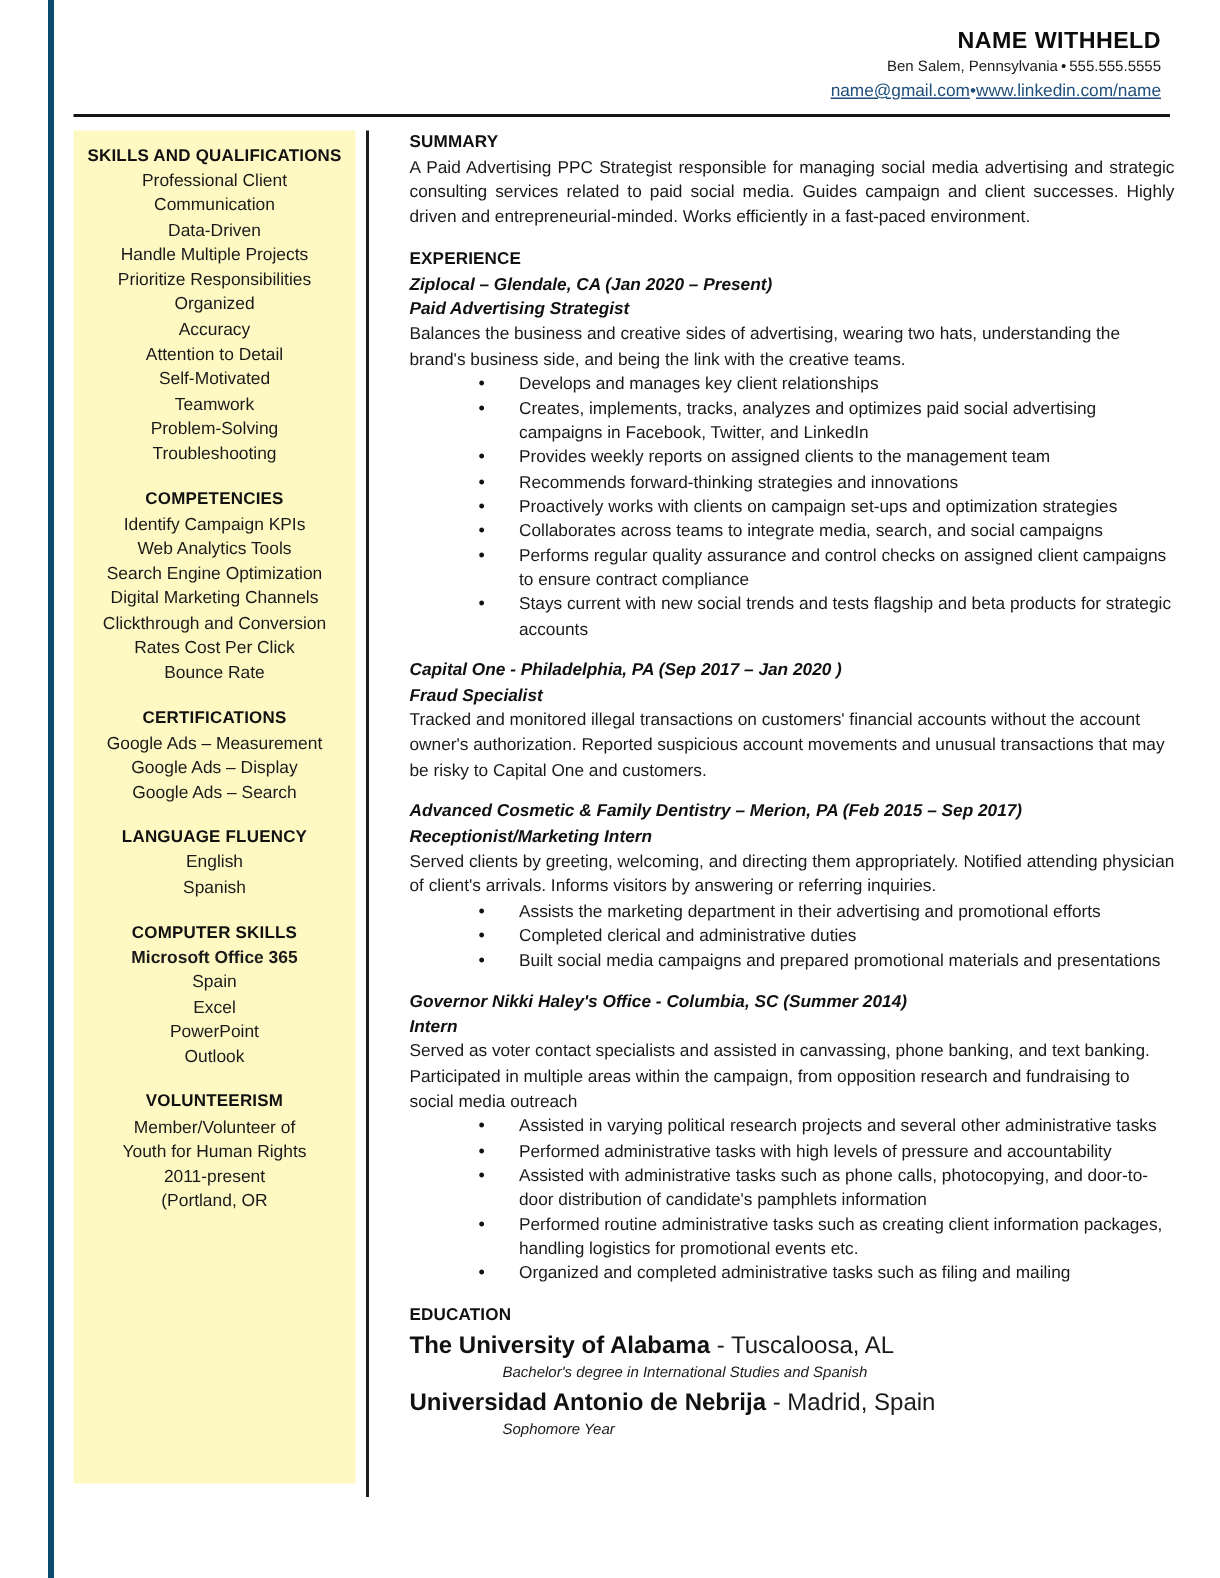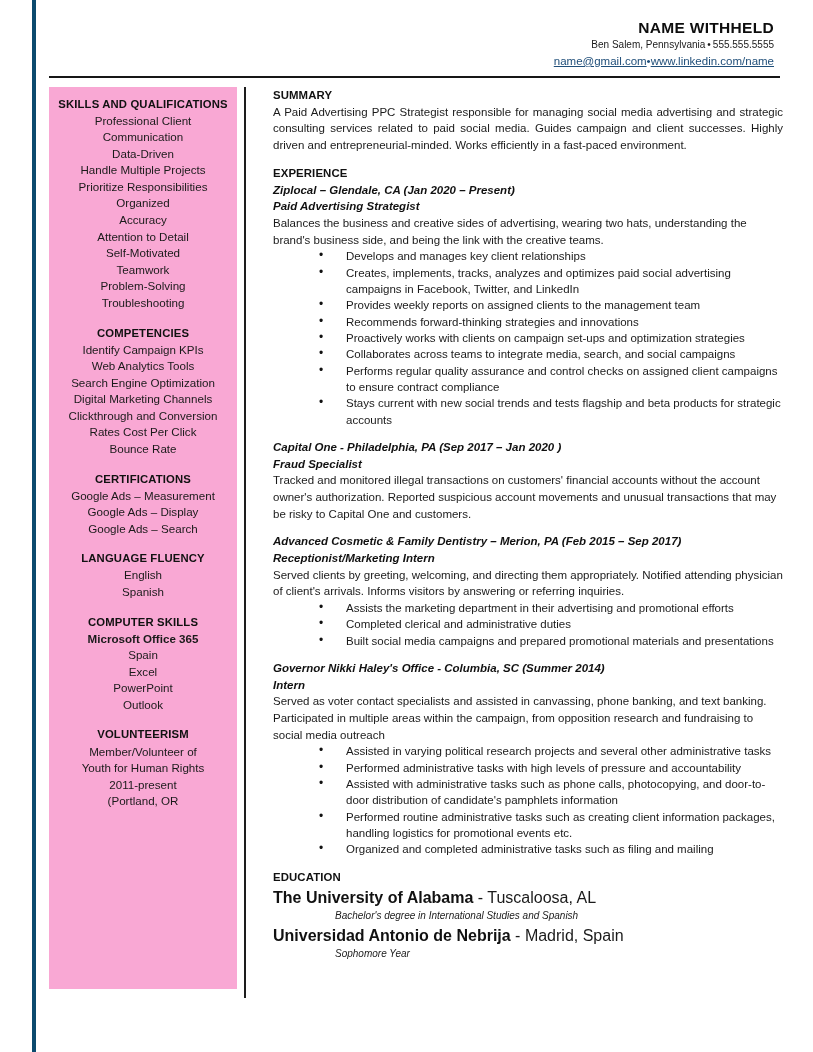--- a/index.html
+++ b/index.html
@@ -55,21 +55,21 @@
   .columns{
     position:relative;
     margin-top:9px;
     height:905px;
   }
   .sidebar{
     position:absolute;
     left:13px;top:0;
     width:188px;
     min-height:902px;
-    background:#f9a8d4;
+    background:#fef9c3;
     text-align:center;
     padding:9px 6px 10px 6px;
     box-sizing:border-box;
   }
   .divider{
     position:absolute;
     left:208px;top:0;
     width:0;height:911px;
     border-left:2.2px solid #1d1d1d;
   }

